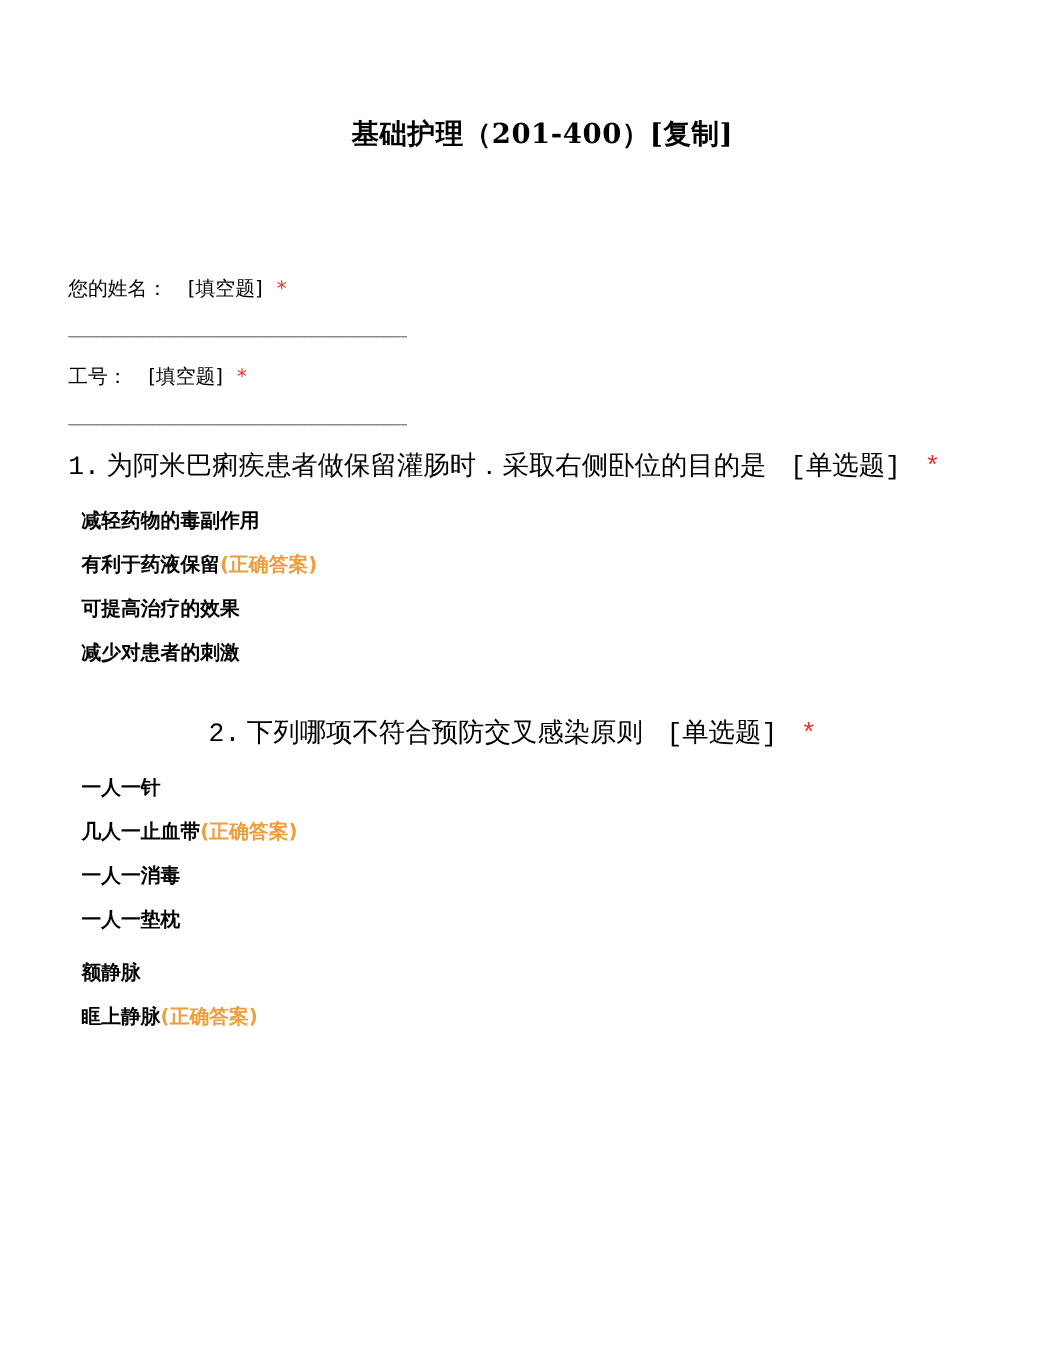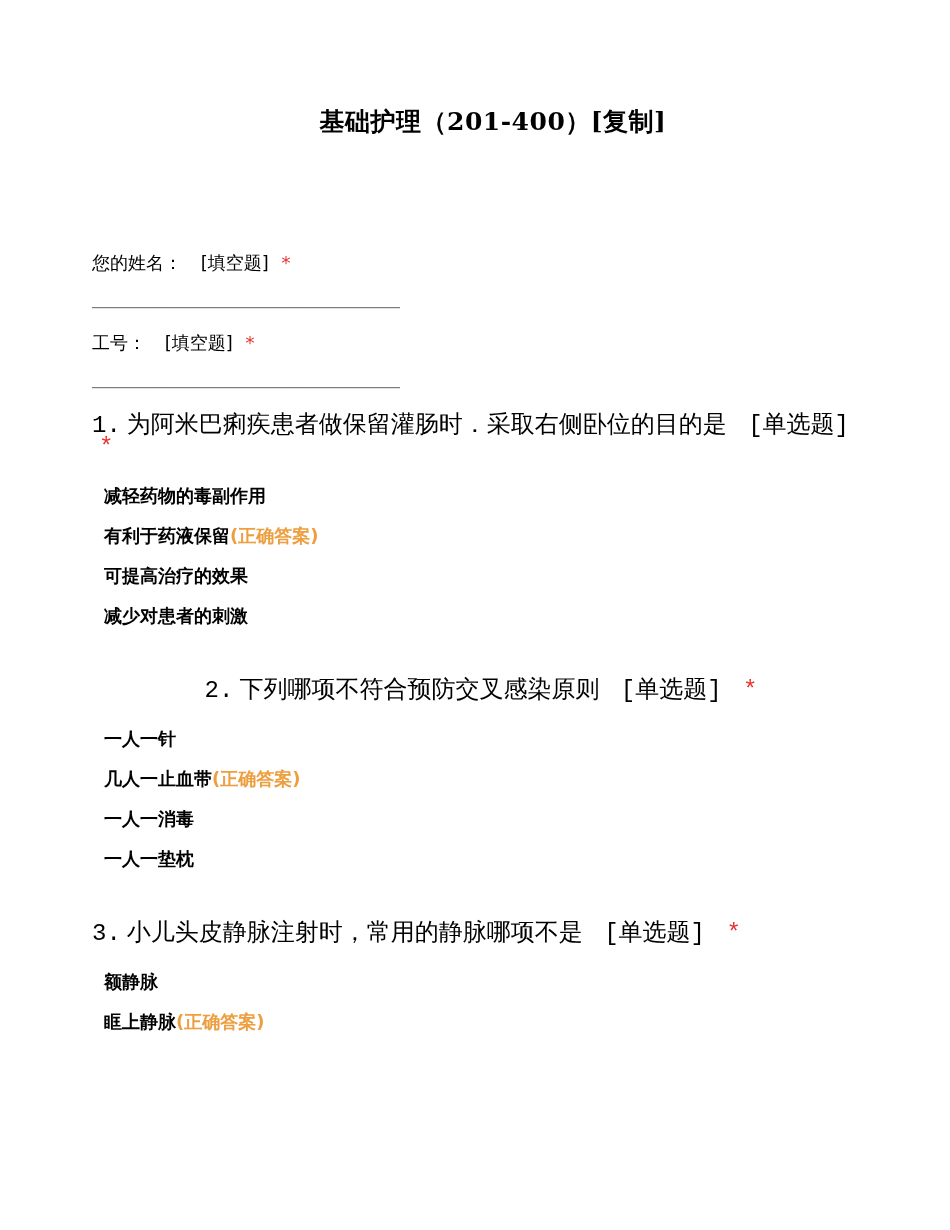--- a/index.html
+++ b/index.html
@@ -18,21 +18,21 @@
     text-align: center;
     font-family: "DejaVu Serif", "Liberation Serif", serif;
     font-weight: bold;
     font-size: 25px;
     line-height: 36px;
     letter-spacing: 0.5px;
     padding-left: 36px;
   }
   .content {
     display: flow-root;
-    padding-left: 92px;
+    padding-left: 62px;
     padding-right: 80px;
   }
   .row {
     font-size: 18px;
     line-height: 22px;
   }
   .field-row { margin-top: 0; }
   #name-row   { margin-top: 112px; }
   #workid-row { margin-top: 23px; }
   .field-tag  { margin-left: 13px; }
@@ -120,25 +120,20 @@
   <div class="option">
     <span>几人一止血带</span><span class="correct">(正确答案)</span>
   </div>
   <div class="option">
     <span>一人一消毒</span>
   </div>
   <div class="option">
     <span>一人一垫枕</span>
   </div>
 
-  <div class="question" id="q3">
-    <span class="qnum">3.</span><span>小儿头皮静脉注射时，常用的静脉哪项不是</span>
-    <span class="qtag">[单选题]</span>
-    <span class="req">*</span>
-  </div>
   <div class="option first">
     <span>额静脉</span>
   </div>
   <div class="option">
     <span>眶上静脉</span><span class="correct">(正确答案)</span>
   </div>
 
 </div>
 
 </body></html>

